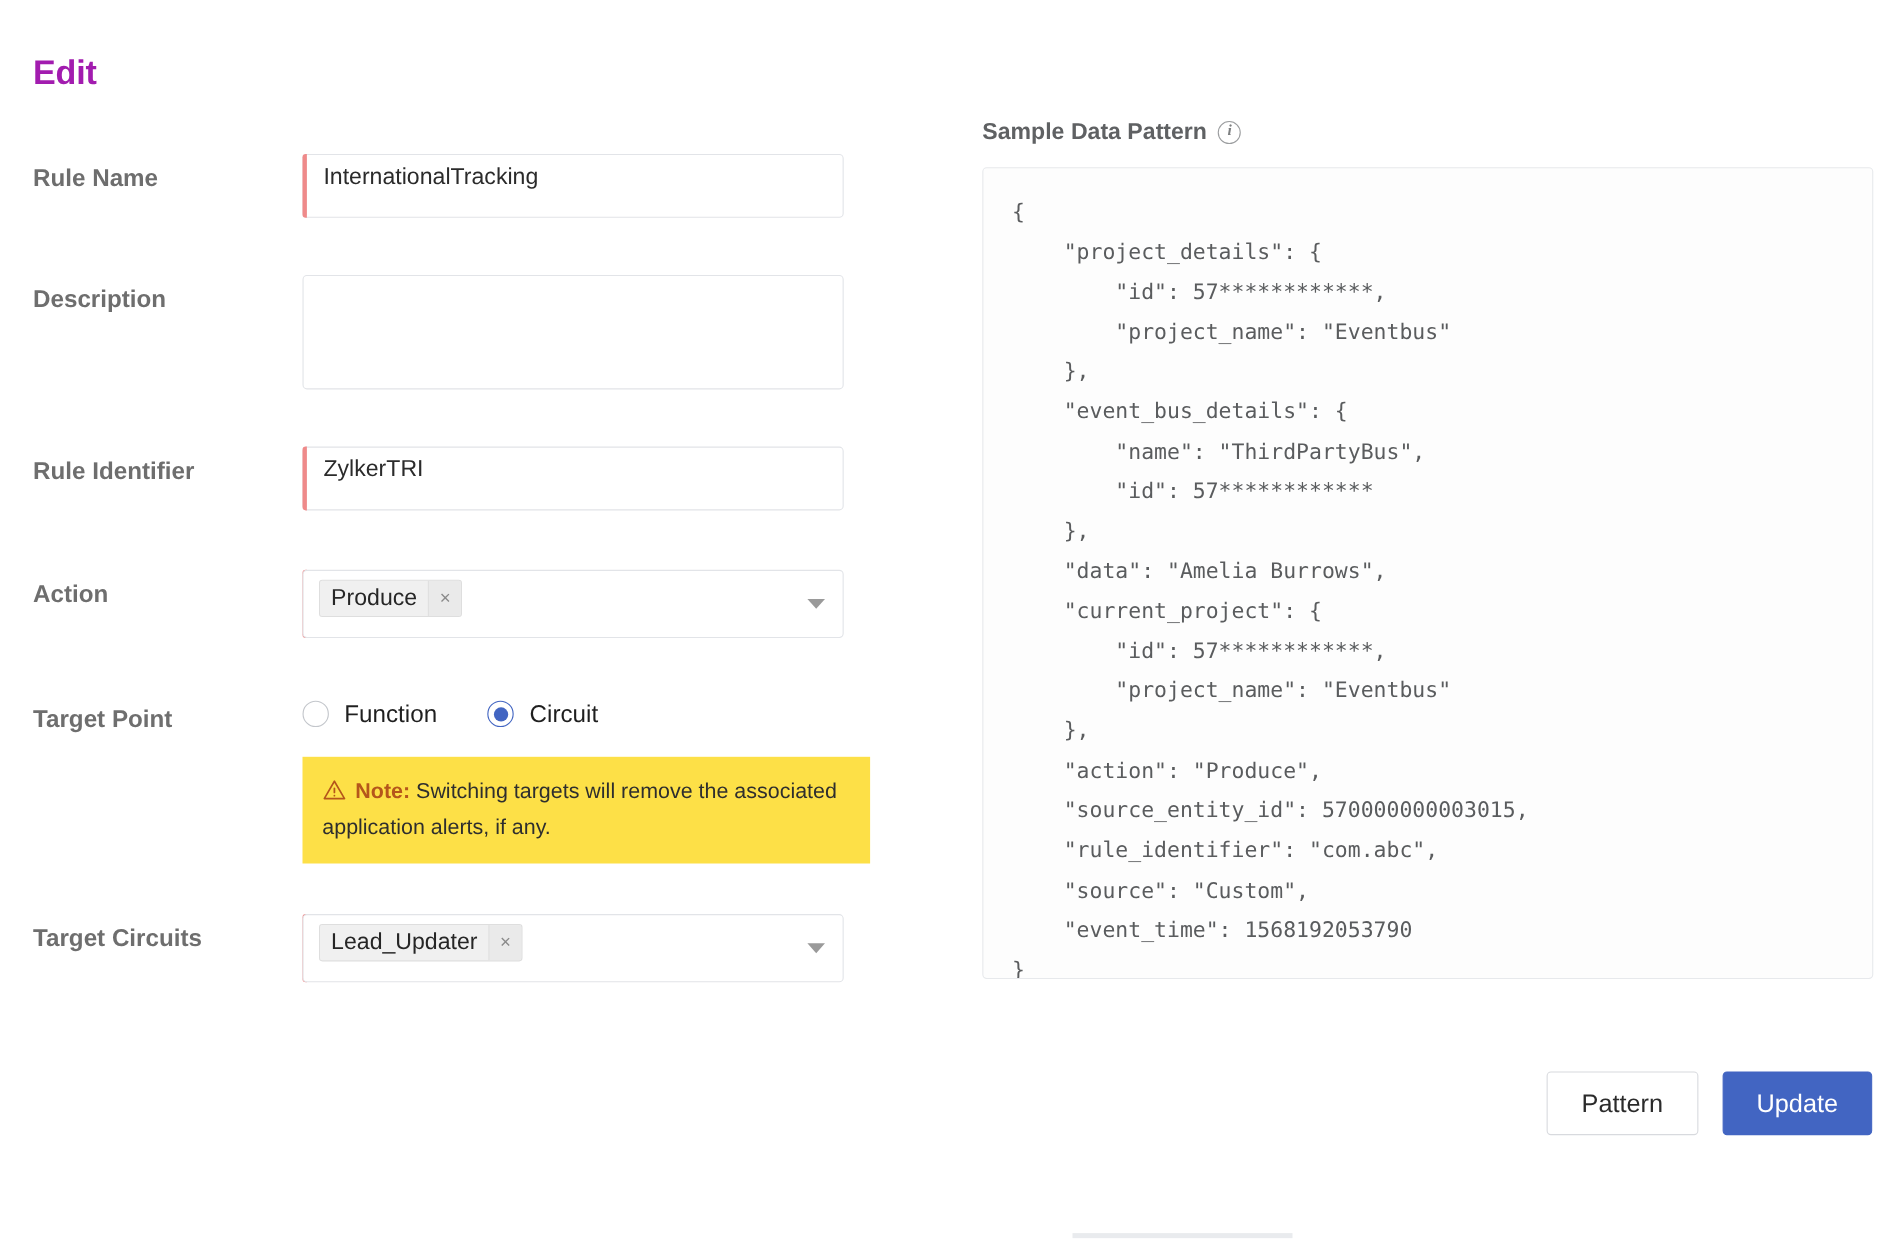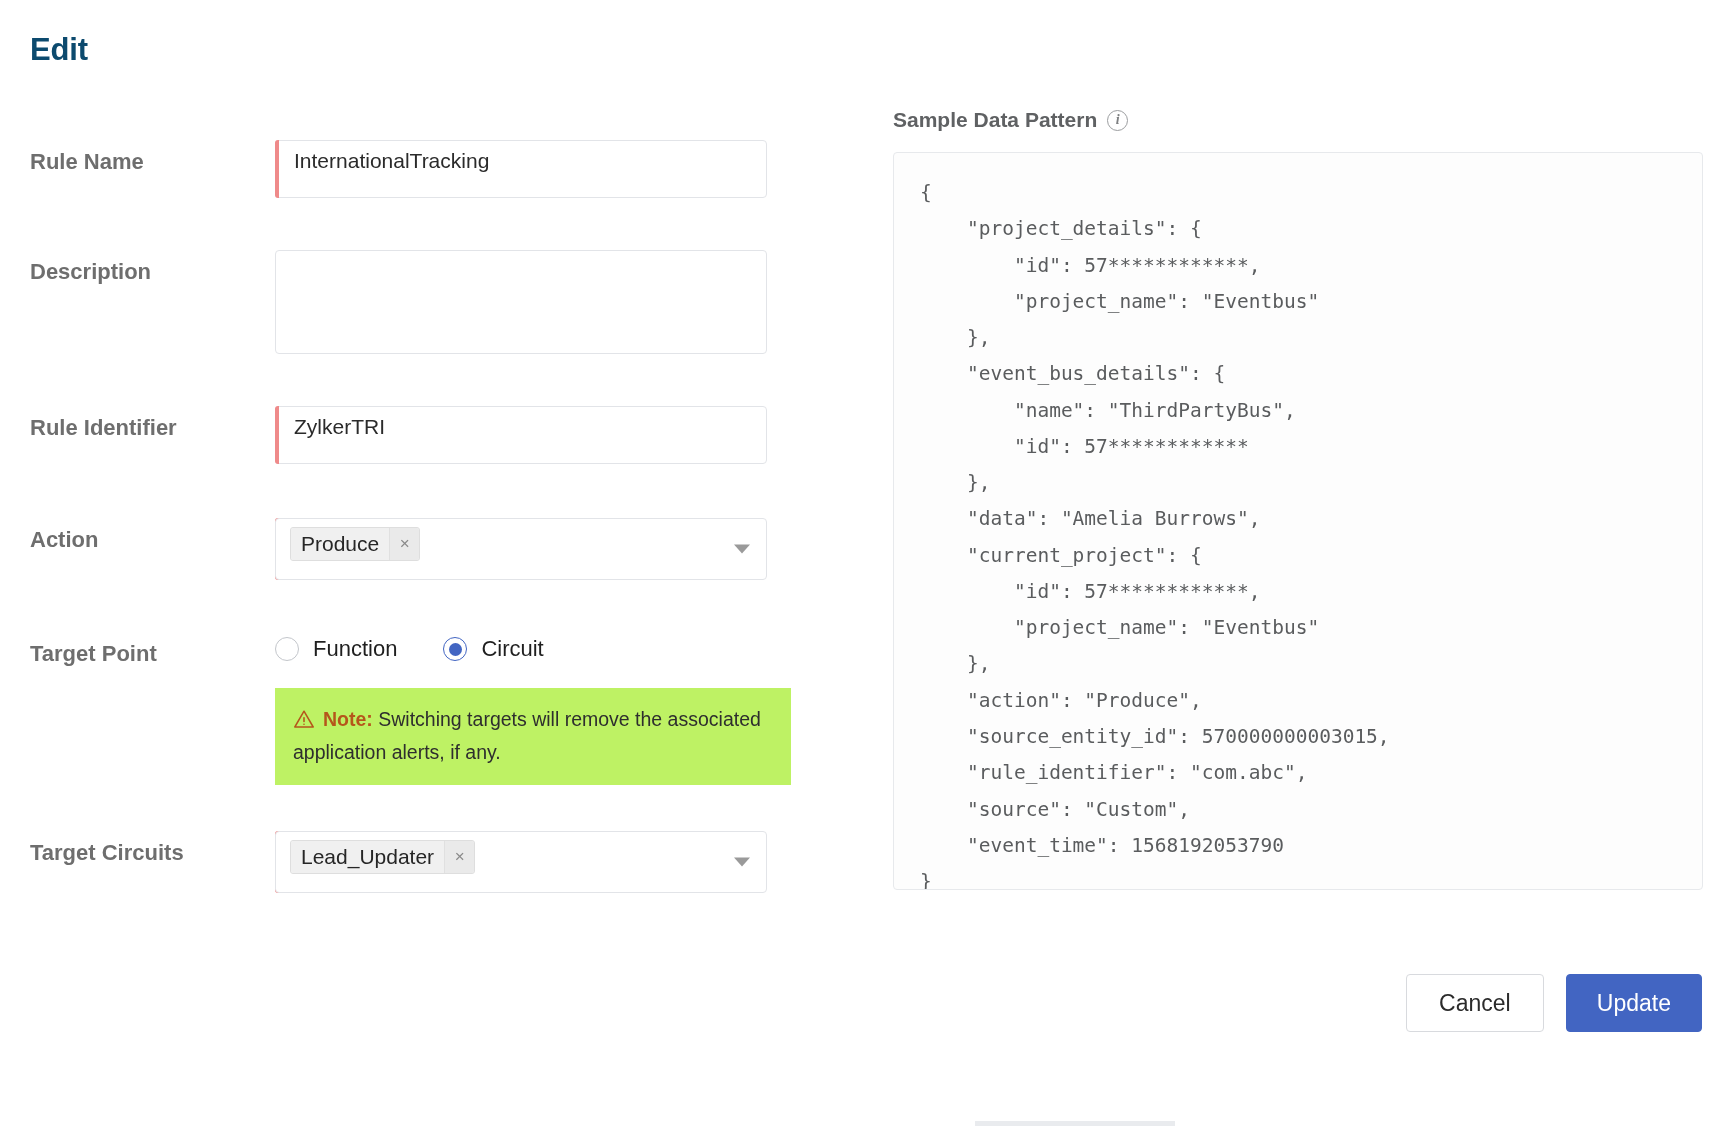--- a/index.html
+++ b/index.html
@@ -7,22 +7,22 @@
     margin: 0; padding: 0;
     width: 1724px; height: 1126px;
     background: #ffffff;
     font-family: "Liberation Sans", sans-serif;
     -webkit-font-smoothing: antialiased;
   }
   .page { position: relative; width: 1724px; height: 1126px; overflow: hidden; background:#fff; }
 
   
   .page-title {
-    position: absolute; left: 30px; top: 32px;
-    font-size: 31px; font-weight: bold; color: #0c4a6e;
+    position: absolute; left: 30px; top: 48px;
+    font-size: 31px; font-weight: bold; color: #a21caf;
     letter-spacing: -0.2px;
   }
 
   
   .form-col { position: absolute; left: 30px; top: 140px; width: 790px; }
   .form-row { position: relative; display: flex; align-items: flex-start; }
   .form-label {
     width: 245px; flex: 0 0 245px;
     font-size: 22px; color: #6e6e6e; font-weight: bold;
     padding-top: 9px; line-height: 1.2;
@@ -100,21 +100,21 @@
   .radio-dot.checked { border: 1.5px solid #4265c2; }
   .radio-dot.checked::after {
     content: ""; width: 13px; height: 13px; border-radius: 50%;
     background: #4265c2;
   }
   .radio-label { font-size: 22px; color: #1f1f1f; }
 
   
   .note-box {
     width: 516px;
-    background: #bef264;
+    background: #fde047;
     padding: 16px 20px 18px 18px;
     margin-top: 26px;
     font-size: 19.5px; line-height: 1.55; color: #2e2e2e;
   }
   .note-inner { display: block; }
   .warn-icon { display: inline-block; vertical-align: -3px; margin-right: 8px; }
   .note-strong { color: #b5561b; font-weight: bold; }
 
   
   .right-col { position: absolute; left: 893px; top: 108px; width: 916px; }
@@ -277,18 +277,18 @@
     "action": "Produce",
     "source_entity_id": 570000000003015,
     "rule_identifier": "com.abc",
     "source": "Custom",
     "event_time": 1568192053790
 }</pre>
     </div>
   </div>
 
   <div class="footer">
-    <div class="btn btn-cancel">Cancel</div>
+    <div class="btn btn-cancel">Pattern</div>
     <div class="btn btn-update">Update</div>
   </div>
 
   <div class="bottom-stub"></div>
 </div>
 
 </body></html>

